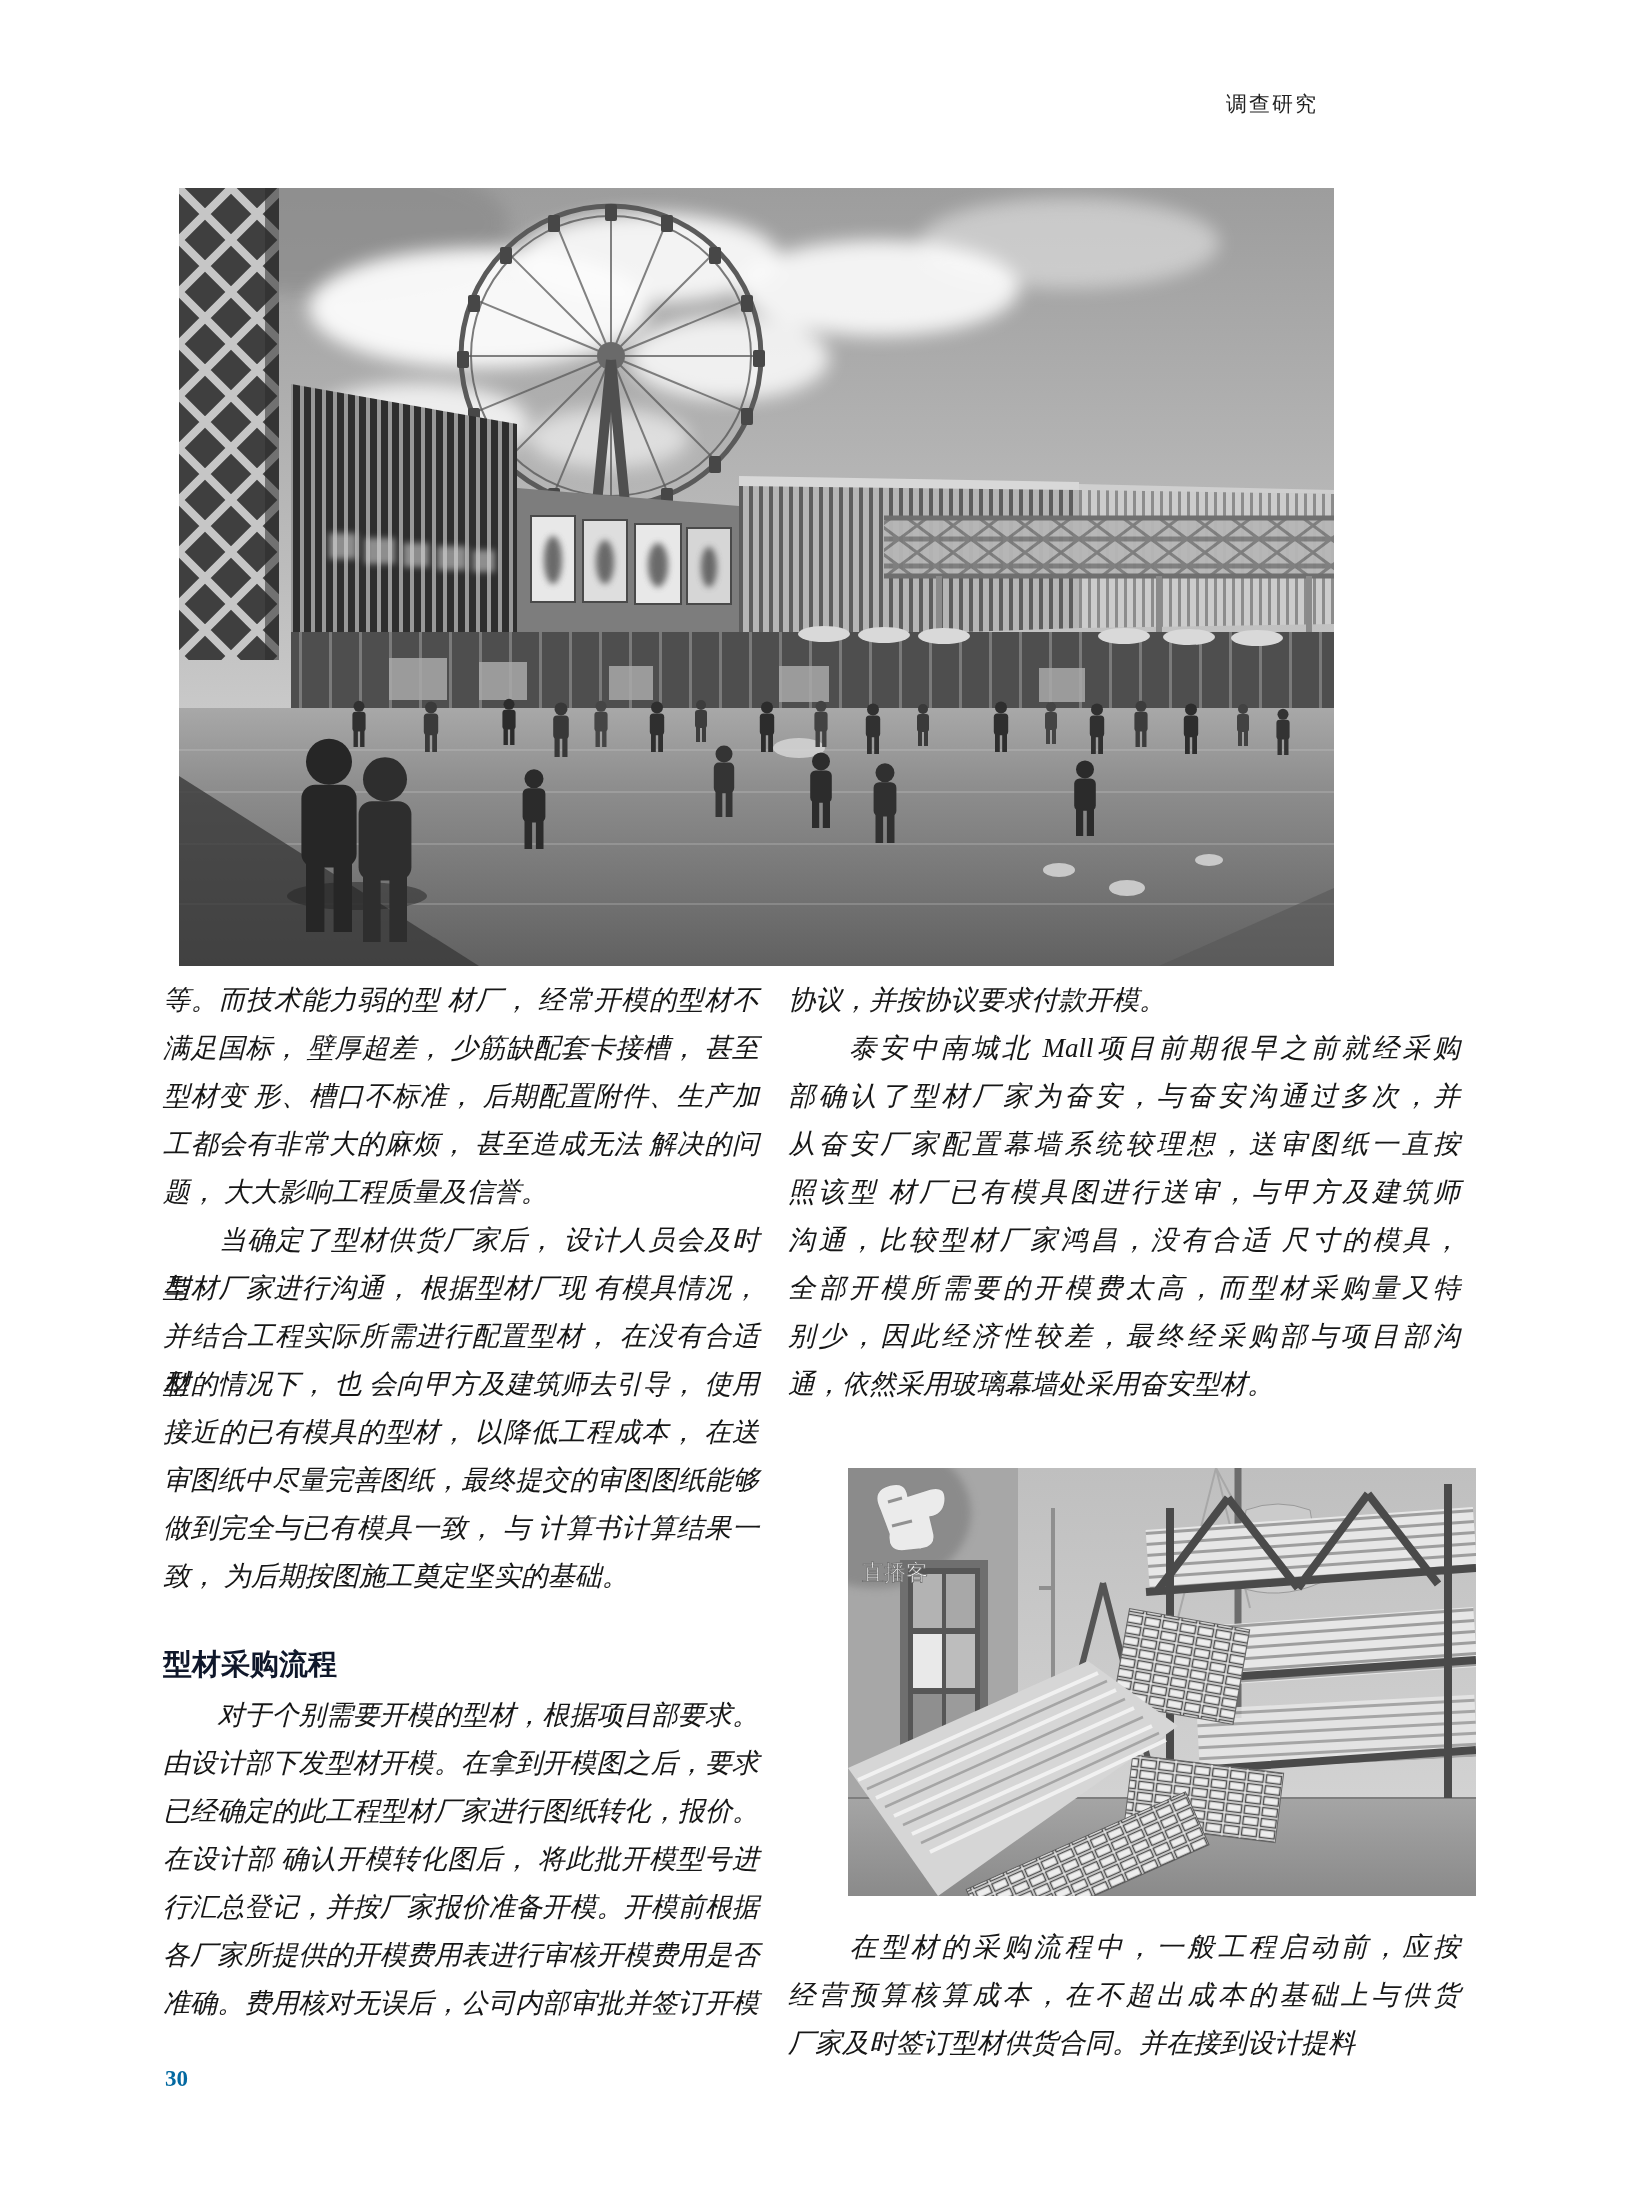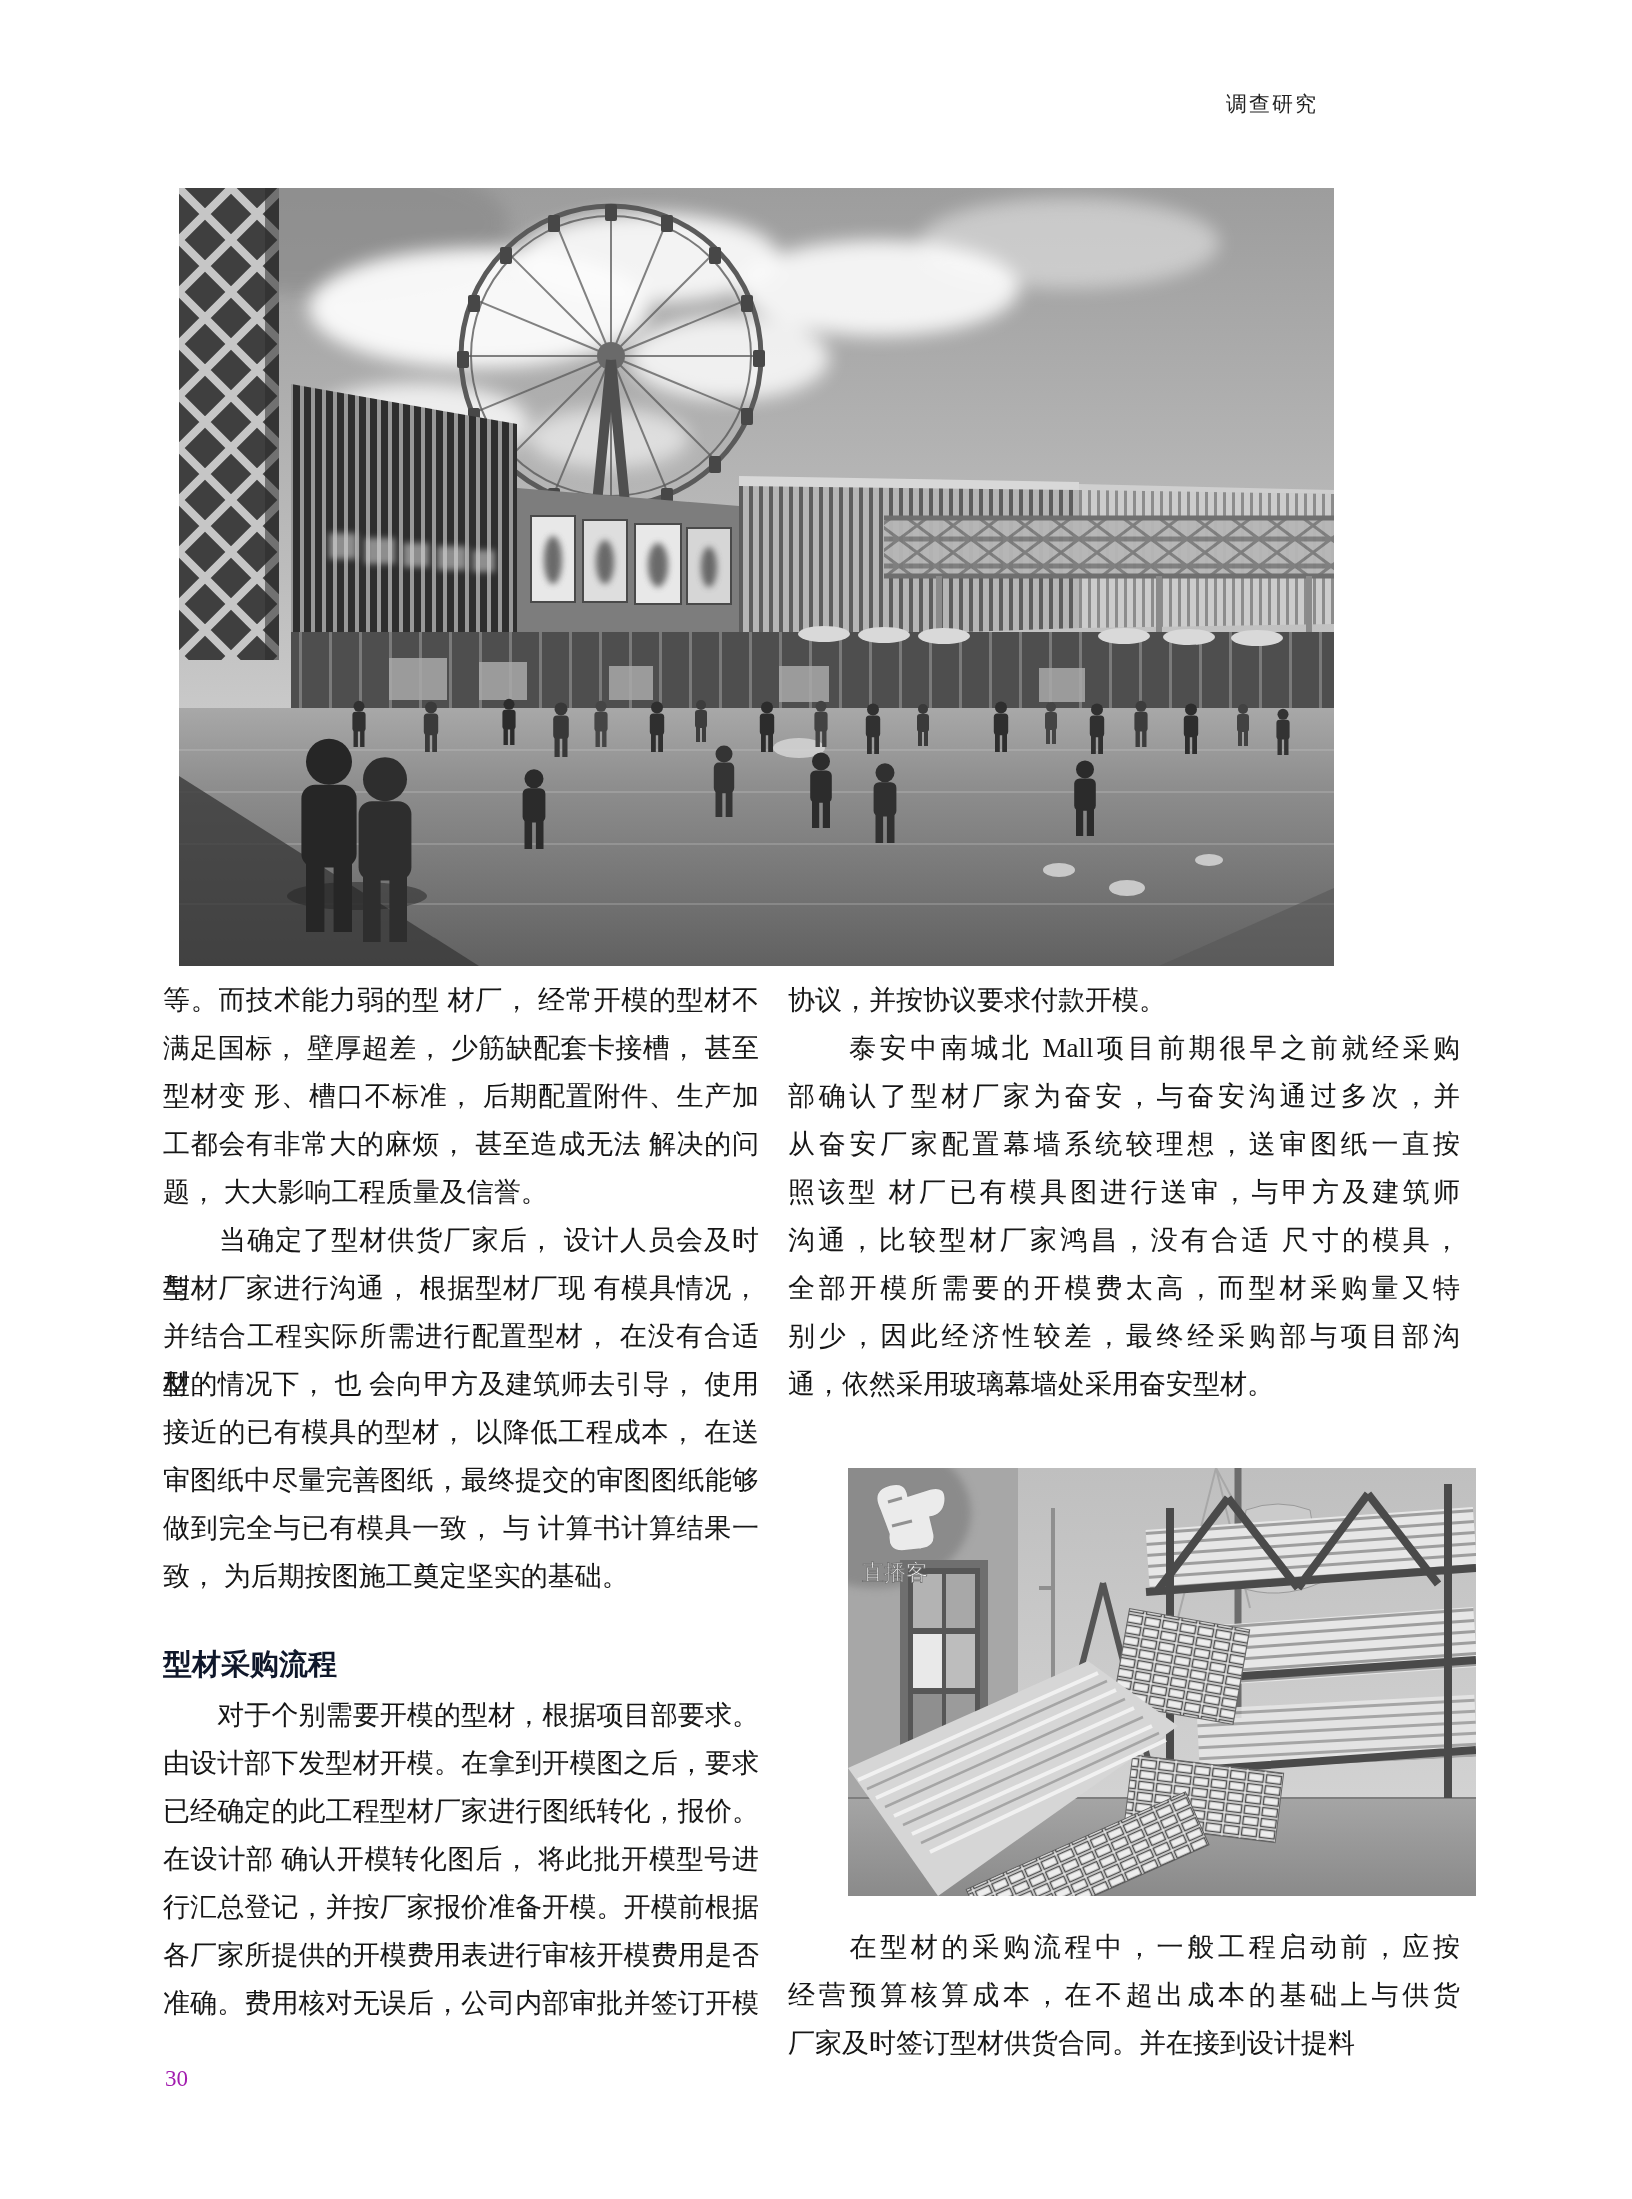--- a/index.html
+++ b/index.html
@@ -12,32 +12,32 @@
     position:absolute;top:90px;right:314px;
     font-size:21px;letter-spacing:2px;color:#222;
   }
   figure{margin:0;padding:16px;}
   .photo-top{
     position:absolute;left:163px;top:172px;width:1155px;height:778px;
   }
   .col{position:absolute;top:976px;font-size:27px;line-height:48px;color:#161616;}
   .col-left{left:163px;width:596px;}
   .col-right{left:788px;width:672px;}
-  .para{margin:0;}
+  .para{margin:0;font-style:italic;}
   .line{height:48px;}
   .jfull{text-align:justify;text-align-last:justify;}
   .section-heading{
     margin:40px 0 3px 0;height:48px;line-height:48px;
     font-family:"Liberation Sans", sans-serif;font-weight:bold;font-size:29px;color:#0f172a;
   }
   .photo-bottom{
     position:relative;margin:44px 0 0 44px;width:628px;height:428px;
   }
   .after-photo{margin-top:11px;}
-  .folio{position:absolute;left:165px;top:2066px;font-size:23px;color:#a21caf;}
+  .folio{position:absolute;left:165px;top:2066px;font-size:23px;color:#0369a1;font-weight:bold;}
   svg{display:block;}
 </style>
 </head>
 <body>
 
 <div class="page">
 
   <div class="running-head">调查研究</div>
 
   <figure class="photo-top">

